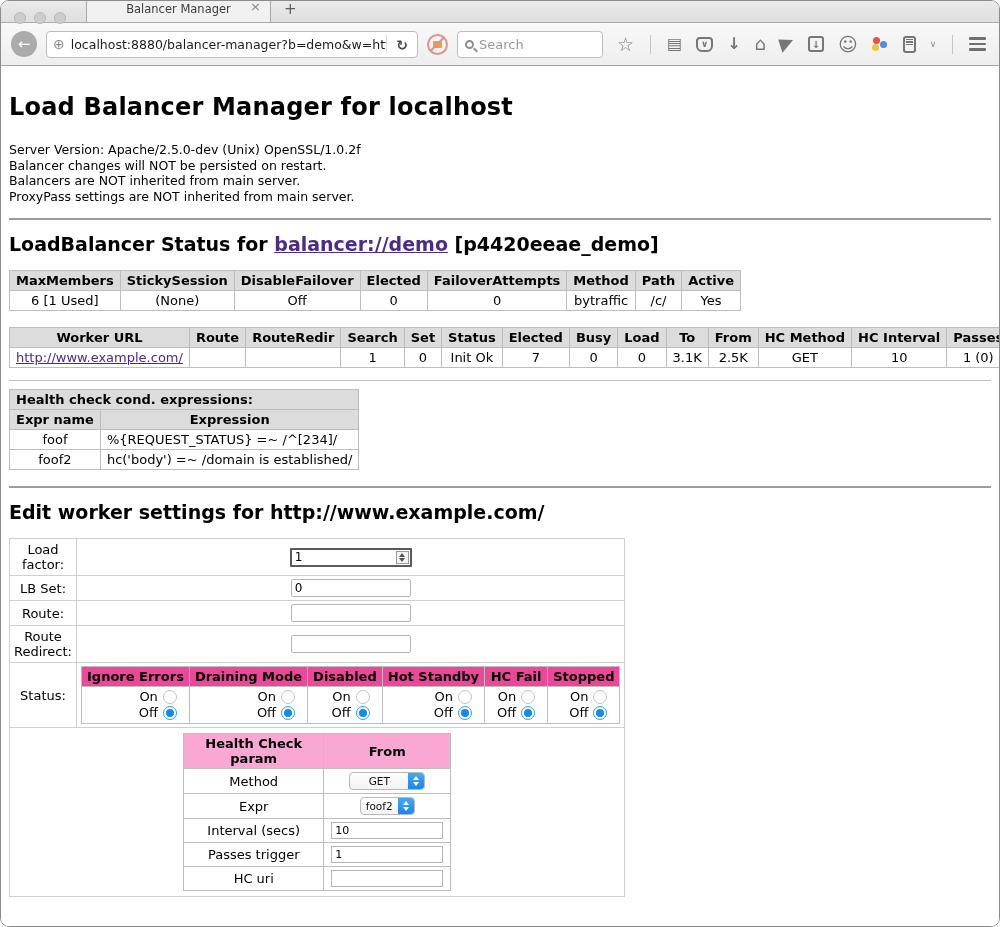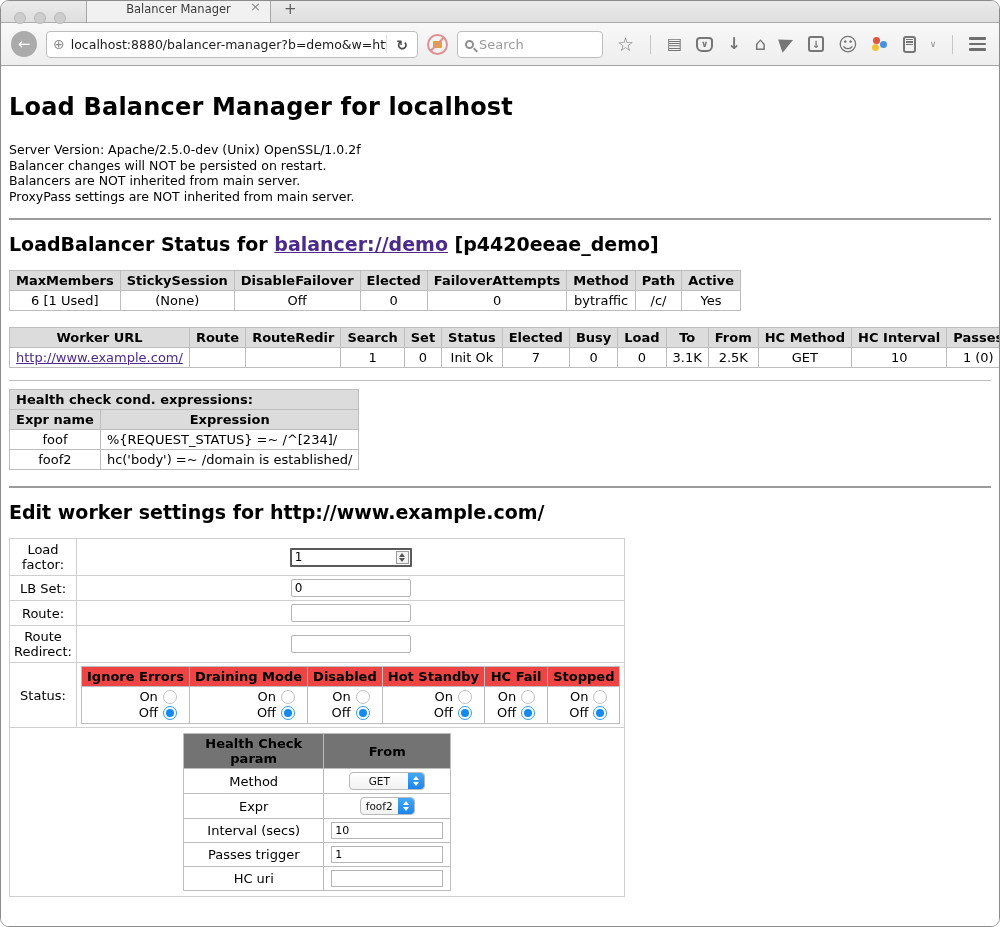--- a/index.html
+++ b/index.html
@@ -67,29 +67,29 @@
   td.flabel { width:100px; font-size:13px; }
   .txt { width:120px; height:18px; border:1px solid #b5b5b5; border-radius:2px; font-size:12px; padding:0 3px; font-family:inherit; }
   .numwrap { position:relative; display:inline-block; }
   .numtxt { width:122px; height:19px; border:2px solid #5a5a5a; font-size:12px; padding:0 16px 0 3px; font-family:inherit; border-radius:1px; }
   .spin { position:absolute; right:3px; top:3px; width:13px; height:13px; border:1px solid #9a9a9a; background:#f2f2f2; display:flex; flex-direction:column; align-items:center; justify-content:center; gap:1px; }
   .spin i { width:0; height:0; border-left:3px solid transparent; border-right:3px solid transparent; }
   .spin .up { border-bottom:4px solid #555; }
   .spin .dn { border-top:4px solid #555; }
 
   table.statustbl { border-collapse:collapse; border:1px solid #979797; margin:0 auto; font-size:13px; }
-  table.statustbl th { background:#ef4444; border:1px solid #bdbdbd; padding:2px 5px; white-space:nowrap; }
+  table.statustbl th { background:#ec4899; border:1px solid #bdbdbd; padding:2px 5px; white-space:nowrap; }
   table.statustbl td { border:1px solid #bdbdbd; padding:2px 6px; }
   .radline { display:flex; align-items:center; justify-content:flex-end; gap:5px; padding:0 6px; line-height:16px; }
   input.rad { appearance:none; -webkit-appearance:none; width:14px; height:14px; border-radius:50%; border:1.5px solid #c3c3c3; background:#fff; position:relative; margin:1px 0; }
   input.rad:checked { border-color:#2e9bf3; }
   input.rad:checked::after { content:''; position:absolute; left:2px; top:2px; right:2px; bottom:2px; border-radius:50%; background:#1489ef; }
 
   table.hctbl { border-collapse:collapse; border:1px solid #979797; margin:2px auto; font-size:13px; }
-  table.hctbl th { background:#737373; border:1px solid #bdbdbd; padding:2px 8px; }
+  table.hctbl th { background:#f9a8d4; border:1px solid #bdbdbd; padding:2px 8px; }
   table.hctbl td { border:1px solid #bdbdbd; padding:3px 5px; text-align:center; height:22px; }
   table.hctbl td.hclabel { width:140px; }
   table.hctbl td.hcval { width:127px; }
   .hcinput { width:112px; height:17px; border:1px solid #b5b5b5; font-size:11px; padding:0 3px; font-family:inherit; text-align:left; }
   .macsel { display:inline-flex; align-items:center; height:18px; border:1px solid #b9b9b9; border-radius:4px; background:linear-gradient(#fff,#f2f2f2); overflow:hidden; vertical-align:middle; }
   .macsel .seltext { flex:1; font-size:10.5px; text-align:center; padding:0 4px; color:#111; }
   .macsel .stepper { width:16px; align-self:stretch; background:linear-gradient(#44a8f6,#1d84ee); border-radius:0 3px 3px 0; display:flex; flex-direction:column; align-items:center; justify-content:center; gap:2px; }
   .macsel .stepper i { width:0; height:0; border-left:3.5px solid transparent; border-right:3.5px solid transparent; }
   .macsel .stepper .u { border-bottom:4px solid #fff; }
   .macsel .stepper .d { border-top:4px solid #fff; }

